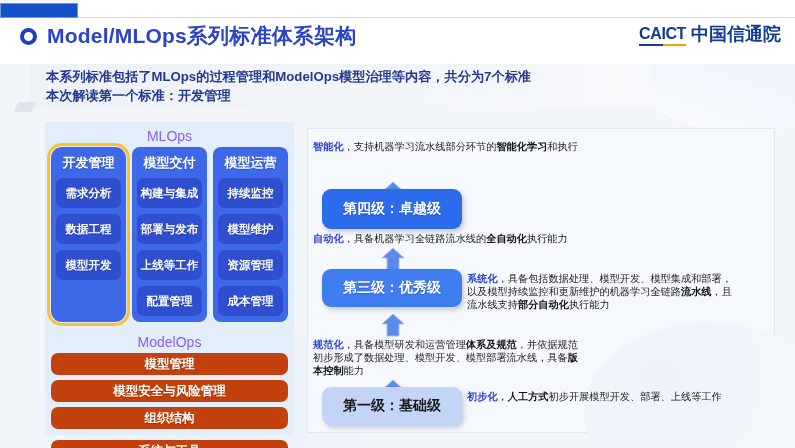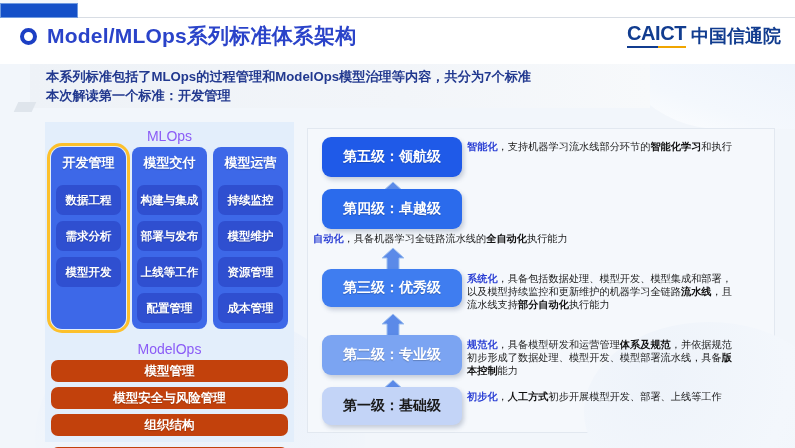--- a/index.html
+++ b/index.html
@@ -43,21 +43,21 @@
   .title-row{
     position:absolute;left:20px;top:22px;display:flex;align-items:center;gap:10px;z-index:5;
   }
   .bullet-icon{width:17px;height:17px;border:4px solid #1c3fc4;border-radius:50%;box-sizing:border-box;}
   .title-text{
     font-size:21px;font-weight:bold;color:#2a43c9;letter-spacing:.2px;white-space:nowrap;
   }
   .logo{
     position:absolute;right:14px;top:22px;display:flex;align-items:flex-end;gap:5px;z-index:6;
   }
-  .logo-caict{position:relative;font-size:20px;font-weight:bold;color:#113c8f;letter-spacing:-.4px;padding-bottom:3px;}
+  .logo-caict{position:relative;font-size:16px;font-weight:bold;color:#113c8f;letter-spacing:-.4px;padding-bottom:3px;}
   .logo-caict:after{
     content:"";position:absolute;left:0;right:0;bottom:0;height:2.5px;
     background:linear-gradient(90deg,#113c8f 0 52%,#f0a500 52% 100%);
   }
   .logo-cn{font-size:18px;font-weight:bold;color:#113c8f;letter-spacing:0px;}
 
   
   .subband{
     position:absolute;left:30px;top:64px;width:620px;height:44px;
     background:linear-gradient(90deg,#eef2f7 0%,#f2f5f9 60%,#f7f9fb 100%);
@@ -81,21 +81,21 @@
     text-align:center;font-size:14px;color:#8b5cf6;padding:2px 0 3px 0;font-weight:400;
   }
   .cols{display:flex;gap:6px;}
   .col{
     flex:1;background:#3d68e8;border-radius:8px;padding:5px 5px 6px 5px;box-sizing:border-box;
   }
   .col.highlight{
     outline:3px solid #fcc02c;border-radius:11px;outline-offset:1px;
   }
   .col-head{
-    text-align:center;color:#ffffff;font-size:13px;font-weight:bold;padding:2px 0 13px 0;
+    text-align:center;color:#ffffff;font-size:13px;font-weight:bold;padding:2px 0 6px 0;
     text-shadow:0 1px 1px rgba(0,0,0,.18);
   }
   .cell{
     background:#2f4fd0;border-radius:7px;color:#ffffff;font-size:11.5px;font-weight:bold;
     text-align:center;display:flex;align-items:center;justify-content:center;
     height:30px;margin-bottom:6px;line-height:12.5px;padding:0 2px;box-sizing:border-box;
     text-shadow:0 1px 1px rgba(0,0,0,.2);
   }
   .cell:last-child{margin-bottom:0;}
 
@@ -168,22 +168,22 @@
   </div>
 
   <div class="left-wrap">
 
     <div class="mlops-panel">
       <div class="panel-title">MLOps</div>
       <div class="cols">
 
         <div class="col highlight">
           <div class="col-head">开发管理</div>
+          <div class="cell">需求分析</div>
           <div class="cell">数据工程</div>
-          <div class="cell">需求分析</div>
           <div class="cell">模型开发</div>
         </div>
 
         <div class="col">
           <div class="col-head">模型交付</div>
           <div class="cell">构建与集成</div>
           <div class="cell">部署与发布</div>
           <div class="cell">上线等工作</div>
           <div class="cell">配置管理</div>
         </div>
@@ -210,21 +210,20 @@
       <div class="bar">系统与工具</div>
     </div>
 
   </div>
 
   <div class="right-wrap">
     <div class="watermark"></div>
     <div class="levels">
 
       <div class="lvl-row" style="top:8px;">
-        <div class="lvl-box" style="background:#1f5ae8;height:40px;">第五级：领航级</div>
         <div class="lvl-desc"><span class="kw">智能化</span><span>，支持机器学习流水线部分环节的</span><b>智能化学习</b><span>和执行</span></div>
       </div>
       <div class="arrow" style="top:52px;">
         <svg width="26" height="24" viewBox="0 0 26 24">
             <path d="M13 1 L24 11 L19 11 L19 23 L7 23 L7 11 L2 11 Z" fill="#5b8ae8" stroke="#9fc0ef" stroke-width="1"></path>
           </svg>
       </div>
 
       <div class="lvl-row" style="top:60px;flex-direction:column;">
         <div class="lvl-box" style="background:#2b6bec;height:40px;">第四级：卓越级</div>
@@ -240,21 +239,20 @@
         <div class="lvl-box" style="background:#3f7df0;height:28px;">第三级：优秀级</div>
         <div class="lvl-desc"><span class="kw">系统化</span><span>，具备包括数据处理、模型开发、模型集成和部署，以及模型持续监控和更新维护的机器学习全链路</span><b>流水线</b><span>，且流水线支持</span><b>部分自动化</b><span>执行能力</span></div>
       </div>
       <div class="arrow" style="top:184px;">
         <svg width="26" height="24" viewBox="0 0 26 24">
             <path d="M13 1 L24 11 L19 11 L19 23 L7 23 L7 11 L2 11 Z" fill="#5b8ae8" stroke="#9fc0ef" stroke-width="1"></path>
           </svg>
       </div>
 
       <div class="lvl-row" style="top:206px;">
-        <div class="lvl-box" style="background:#7ba4f2;height:40px;">第二级：专业级</div>
         <div class="lvl-desc"><span class="kw">规范化</span><span>，具备模型研发和运营管理</span><b>体系及规范</b><span>，并依据规范初步形成了数据处理、模型开发、模型部署流水线，具备</span><b>版本控制</b><span>能力</span></div>
       </div>
       <div class="arrow" style="top:250px;">
         <svg width="26" height="24" viewBox="0 0 26 24">
             <path d="M13 1 L24 11 L19 11 L19 23 L7 23 L7 11 L2 11 Z" fill="#5b8ae8" stroke="#9fc0ef" stroke-width="1"></path>
           </svg>
       </div>
 
       <div class="lvl-row" style="top:258px;">
         <div class="lvl-box" style="background:#c3d4f7;color:#1a1a1a;text-shadow:none;height:38px;">第一级：基础级</div>

